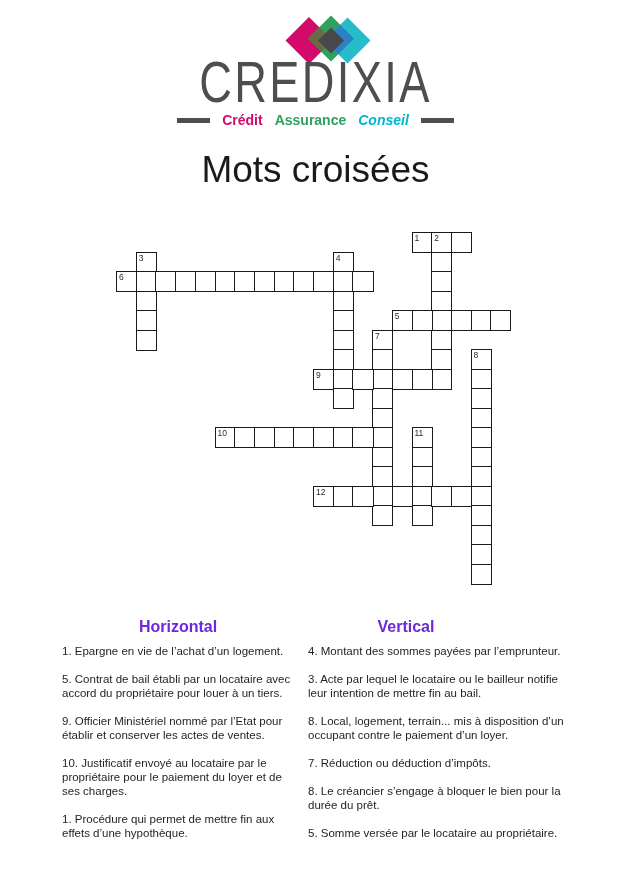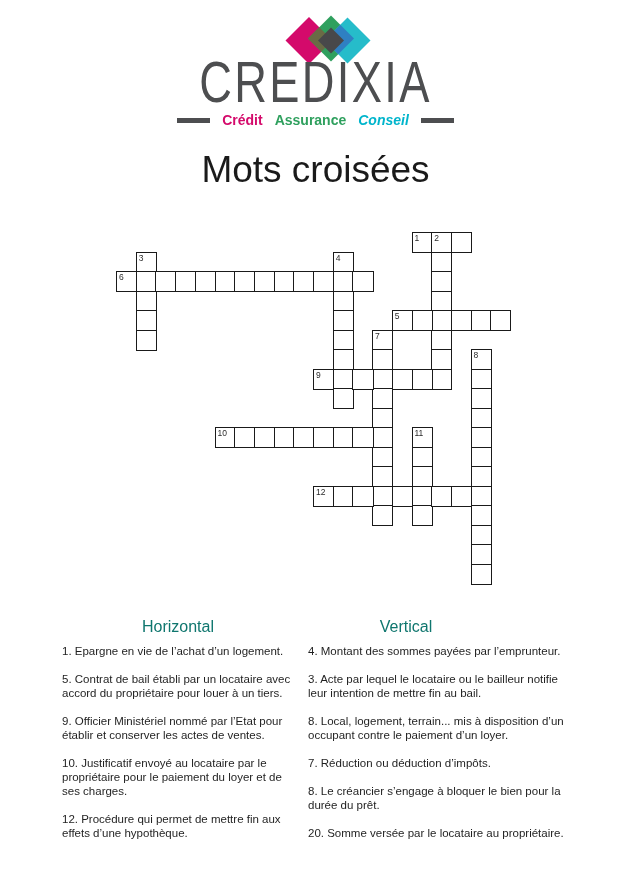--- a/index.html
+++ b/index.html
@@ -51,22 +51,22 @@
   .cell-num{
     position:absolute;top:1px;left:2px;
     font-size:8.5px;line-height:1;color:#2b2b2b;
   }
 
   
   .clue-col{top:616px;}
   #clues-horizontal{left:62px;width:260px;}
   #clues-vertical{left:308px;width:300px;}
   .clues-heading{
-    font-size:16px;line-height:22px;font-weight:normal;
-    text-align:center;margin:0 0 6px 0;color:#0f766e;
+    font-size:16px;line-height:22px;font-weight:bold;
+    text-align:center;margin:0 0 6px 0;color:#6d28d9;
   }
   #clues-horizontal .clues-heading{width:232px;}
   #clues-vertical .clues-heading{width:196px;}
   .clue{
     font-size:11.5px;line-height:14px;margin:0 0 14px 0;
     white-space:pre-line;color:#1f1f1f;
   }
 </style>
 </head>
 <body>
@@ -207,31 +207,31 @@
   <h2 class="clues-heading">Horizontal</h2>
   <div>
       <div class="clue">1. Epargne en vie de l’achat d’un logement.</div>
       <div class="clue">5. Contrat de bail établi par un locataire avec
 accord du propriétaire pour louer à un tiers.</div>
       <div class="clue">9. Officier Ministériel nommé par l’Etat pour
 établir et conserver les actes de ventes.</div>
       <div class="clue">10. Justificatif envoyé au locataire par le
 propriétaire pour le paiement du loyer et de
 ses charges.</div>
-      <div class="clue">12. Procédure qui permet de mettre fin aux
+      <div class="clue">1. Procédure qui permet de mettre fin aux
 effets d’une hypothèque.</div>
     </div>
 </div>
 
 <div id="clues-vertical" class="abs clue-col">
   <h2 class="clues-heading">Vertical</h2>
   <div>
       <div class="clue">4. Montant des sommes payées par l’emprunteur.</div>
       <div class="clue">3. Acte par lequel le locataire ou le bailleur notifie
 leur intention de mettre fin au bail.</div>
       <div class="clue">8. Local, logement, terrain... mis à disposition d’un
 occupant contre le paiement d’un loyer.</div>
       <div class="clue">7. Réduction ou déduction d’impôts.</div>
       <div class="clue">8. Le créancier s’engage à bloquer le bien pour la
 durée du prêt.</div>
-      <div class="clue">20. Somme versée par le locataire au propriétaire.</div>
+      <div class="clue">5. Somme versée par le locataire au propriétaire.</div>
     </div>
 </div>
 
 </body></html>

